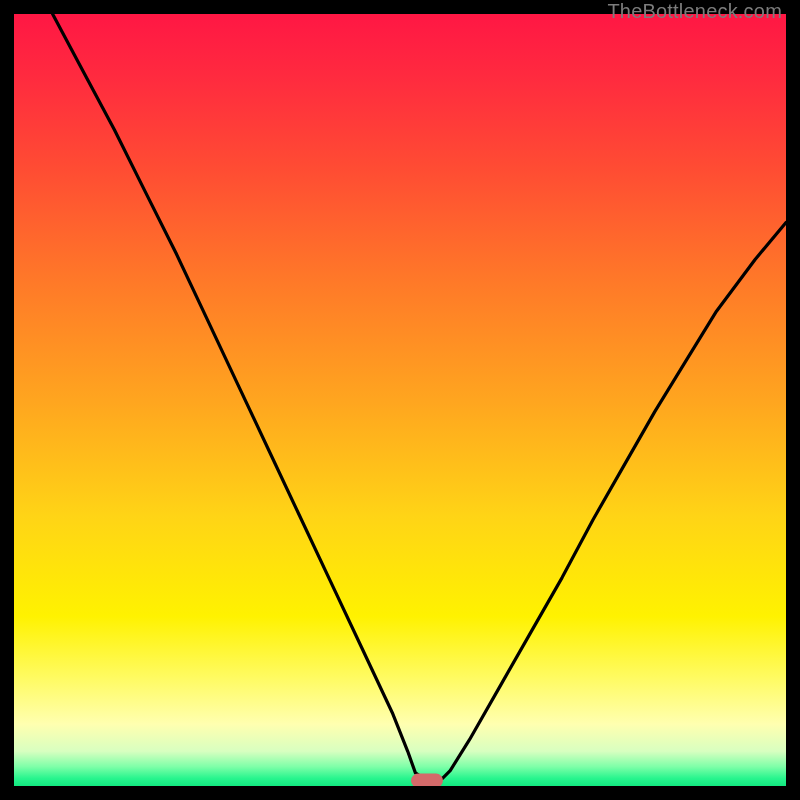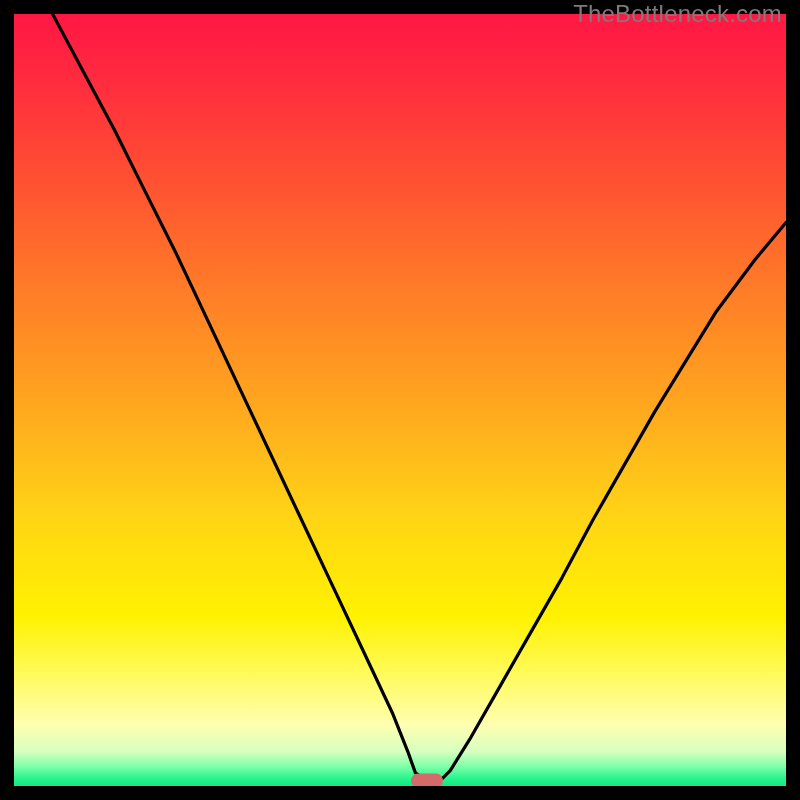--- a/index.html
+++ b/index.html
@@ -23,21 +23,21 @@
     position: absolute;
     left: 0;
     top: 0;
     width: 772px;
     height: 772px;
   }
   .watermark {
     position: absolute;
     top: 0px;
     right: 18px;
-    font-size: 24px;
+    font-size: 20px;
     color: #7c7c7c;
     font-weight: 500;
     letter-spacing: 0.2px;
     user-select: none;
   }
 </style>
 </head>
 <body>
 
 <div class="frame">

